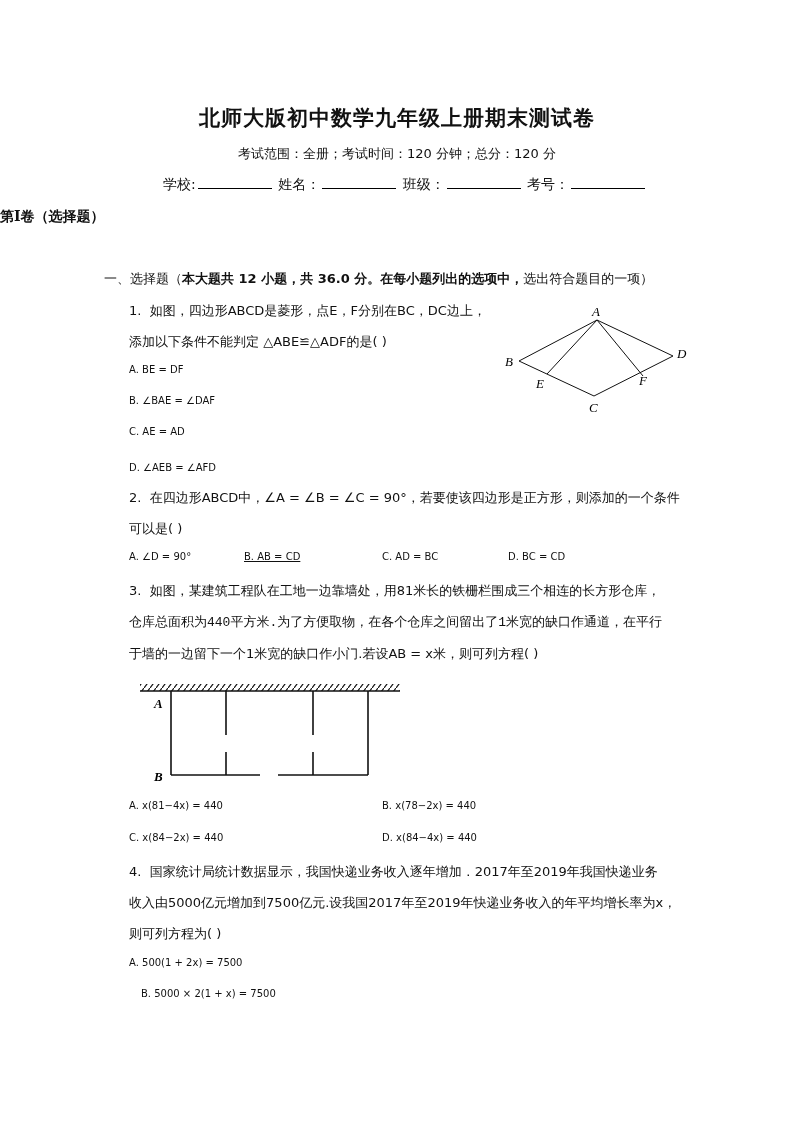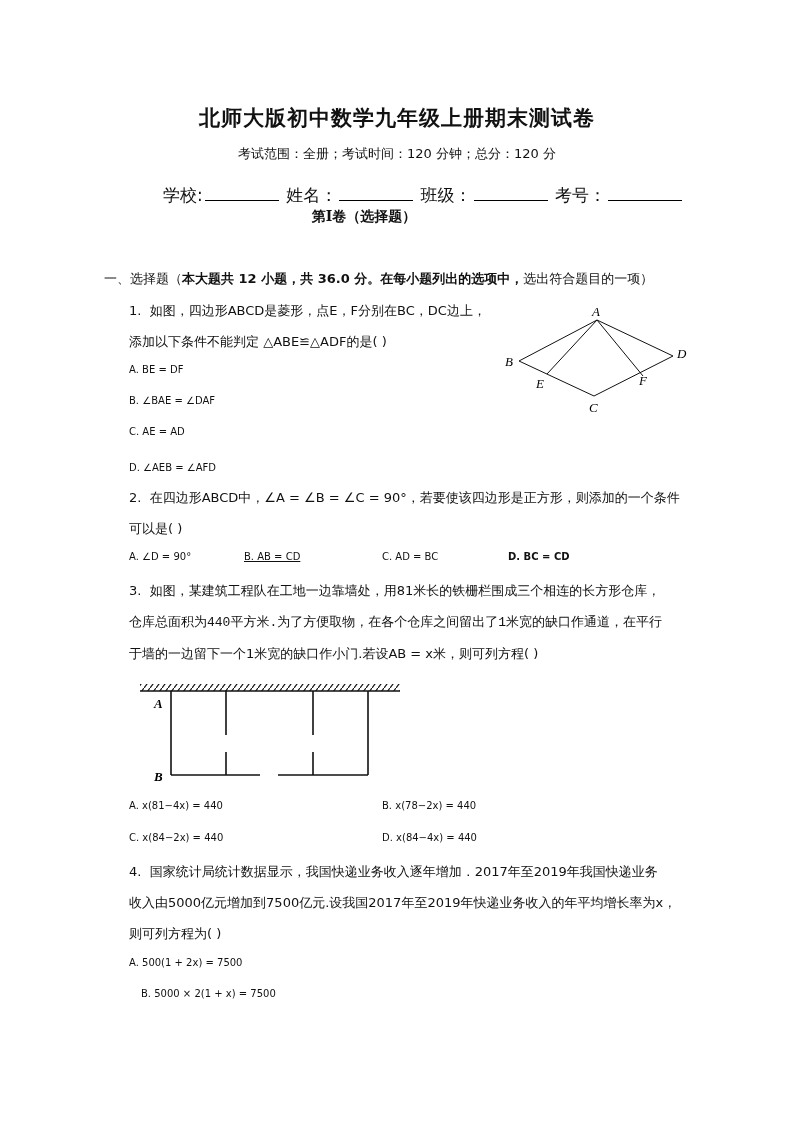--- a/index.html
+++ b/index.html
@@ -2,23 +2,23 @@
 <html><head>
 <meta charset="utf-8">
 <style>
   html, body { margin:0; padding:0; background:#ffffff; }
   body { width:794px; height:1123px; position:relative; overflow:hidden;
          font-family: "DejaVu Sans", "Liberation Sans", sans-serif; color:#111; }
   .abs { position:absolute; white-space:nowrap; }
   .title { left:0; width:794px; text-align:center; top:104px; font-size:21px; font-weight:bold;
            font-family:"DejaVu Serif","Liberation Serif",serif; letter-spacing:1px; }
   .sub { left:0; width:794px; text-align:center; top:145px; font-size:13px; }
-  .info { top:184px; font-size:17px; }
+  .info { top:176px; font-size:14px; }
   .blank { display:inline-block; width:74px; border-bottom:1px solid #000; height:12px; vertical-align:baseline; margin:0 2px; }
-  .vol { left:0; width:728px; text-align:center; top:208px; font-size:14px; font-weight:bold;
+  .vol { left:0; width:728px; text-align:left; top:208px; font-size:14px; font-weight:bold;
          font-family:"DejaVu Serif","Liberation Serif",serif; }
   .sec { left:104px; top:270px; font-size:13px; }
   .sec b { font-weight:bold; }
   .q { font-size:13px; }
   .opt { font-size:10px; }
   svg text { font-family:"Liberation Serif","DejaVu Serif",serif; font-style:italic; font-size:13px; }
 </style>
 </head>
 <body>
 
@@ -61,21 +61,21 @@
   <text x="639" y="385">F</text>
 </svg>
 
 <div class="abs q" style="left:129px; top:489px;">
   <span>2.</span>&nbsp;&nbsp;<span>在四边形ABCD中，∠A = ∠B = ∠C = 90°，若要使该四边形是正方形，则添加的一个条件</span>
 </div>
 <div class="abs q" style="left:129px; top:520px;">可以是(   )</div>
 <div class="abs opt" style="left:129px; top:551px;">A.  ∠D = 90°</div>
 <div class="abs opt" style="left:244px; top:551px;text-decoration:underline;">B.  AB = CD</div>
 <div class="abs opt" style="left:382px; top:551px;">C.  AD = BC</div>
-<div class="abs opt" style="left:508px; top:551px;font-weight:bold;">D.  BC = CD</div>
+<div class="abs opt" style="left:508px; top:551px;">D.  BC = CD</div>
 
 <div class="abs q" style="left:129px; top:582px;">
   <span>3.</span>&nbsp;&nbsp;<span>如图，某建筑工程队在工地一边靠墙处，用81米长的铁栅栏围成三个相连的长方形仓库，</span>
 </div>
 <div class="abs q" style="left:129px; top:613px;font-family:Liberation Mono, monospace;">仓库总面积为440平方米.为了方便取物，在各个仓库之间留出了1米宽的缺口作通道，在平行</div>
 <div class="abs q" style="left:129px; top:645px;">于墙的一边留下一个1米宽的缺口作小门.若设AB = x米，则可列方程(   )</div>
 
 <svg class="abs" style="left:0; top:0;" width="794" height="1123">
   <defs>
     <pattern id="hatch" width="6" height="8" patternUnits="userSpaceOnUse">

